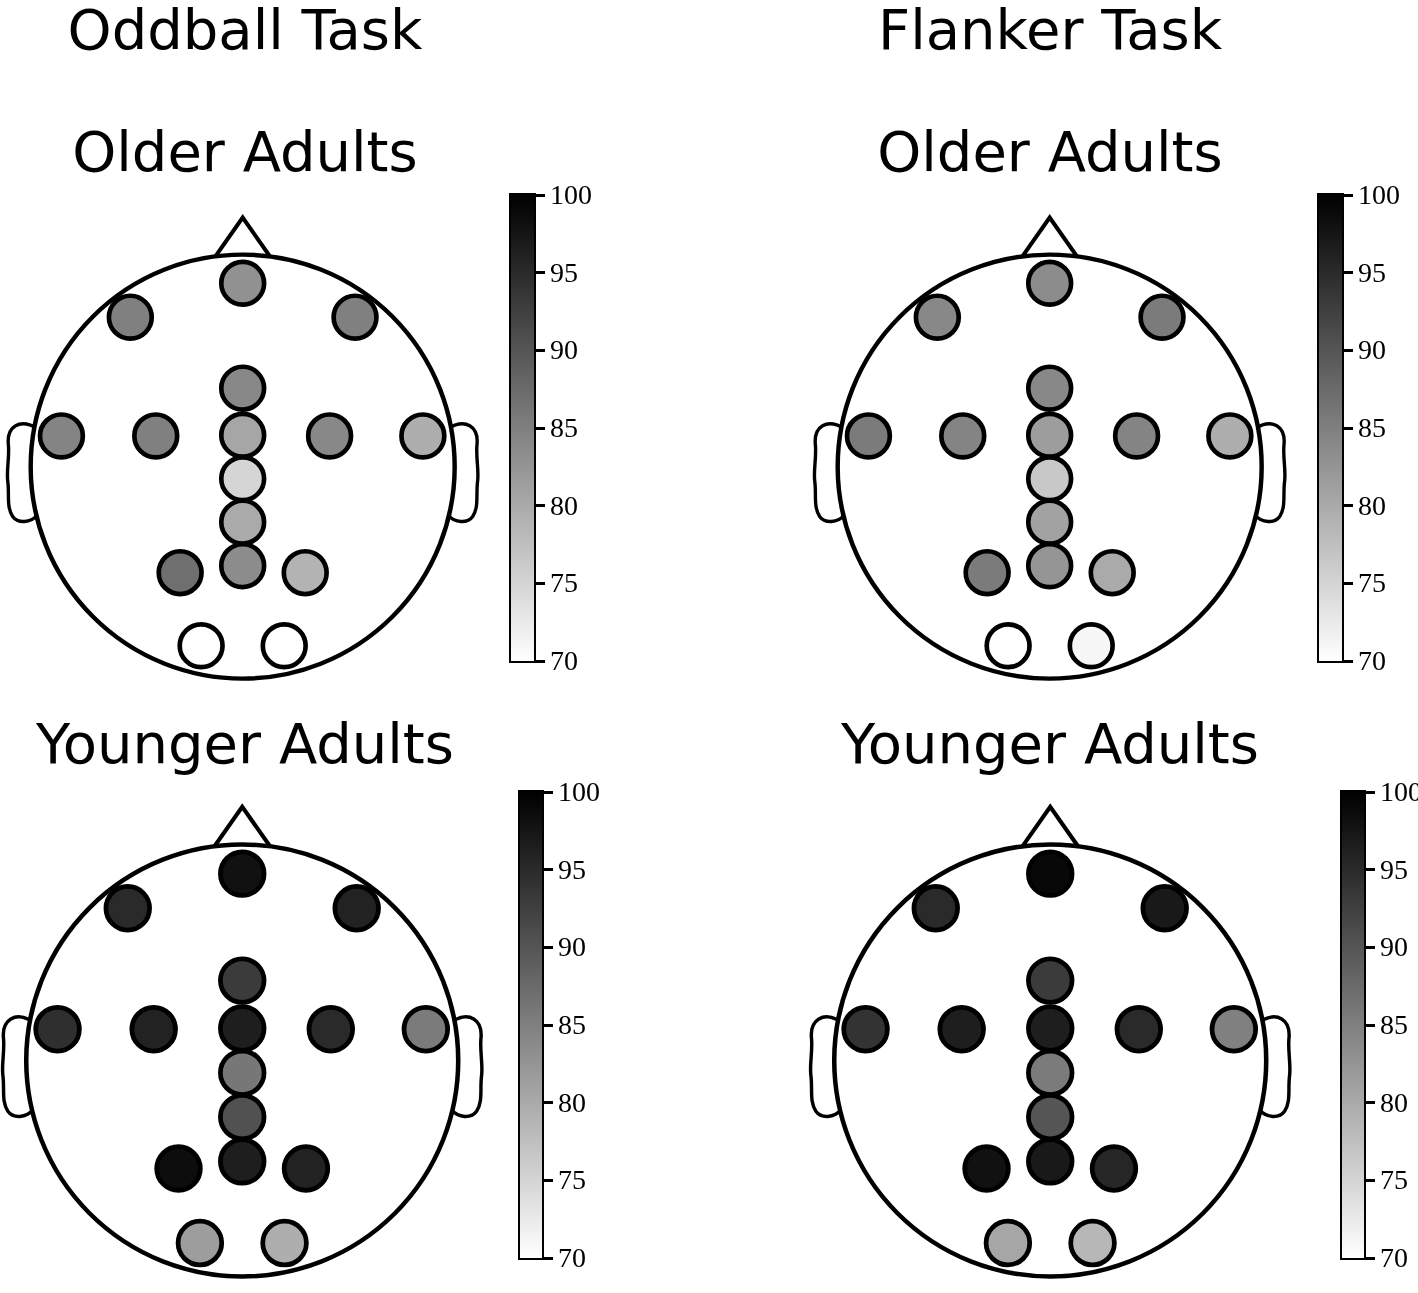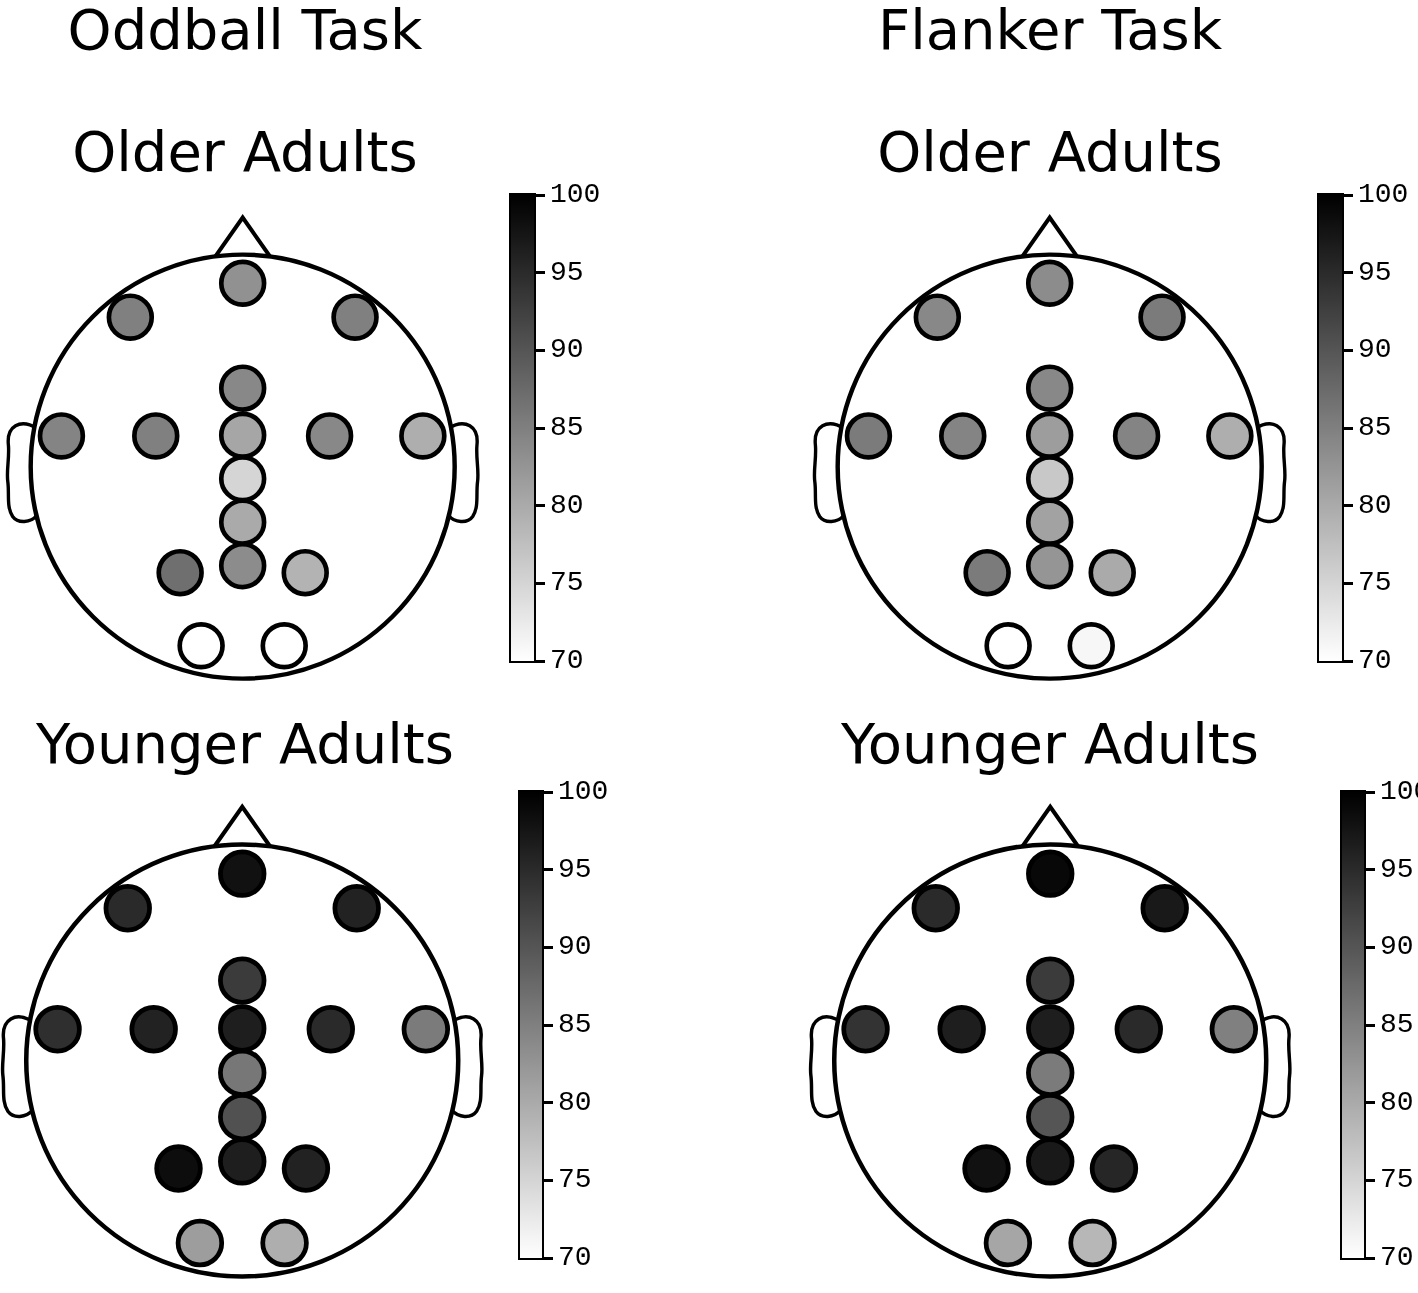--- a/index.html
+++ b/index.html
@@ -8,21 +8,21 @@
           font-family:"DejaVu Sans","Liberation Sans",sans-serif;color:#000;}
   .task-title,.group-title{
     position:absolute;width:600px;text-align:center;
     font-size:56px;line-height:1.15;font-weight:400;color:#000;white-space:nowrap;}
   svg.head{position:absolute;}
   .cbwrap{position:absolute;}
   .cbbar{position:absolute;left:0;top:0;box-sizing:border-box;
          border:2.5px solid #000;background:linear-gradient(to bottom,#000000,#ffffff);}
   .cb-tick{position:absolute;background:#000;height:3px;width:9px;}
   .cb-label{position:absolute;font-size:28px;line-height:30px;color:#000;
-            font-family:Liberation Mono, monospace;white-space:nowrap;}
+            font-family:Liberation Serif, serif;white-space:nowrap;}
 </style>
 </head>
 <body>
 
 <div class="figure">
   <div class="task-title" style="left:-55px;top:-2px;">Oddball Task</div>
   <div class="task-title" style="left:750px;top:-2px;">Flanker Task</div>
 
   <div class="group-title" style="left:-55px;top:120px;">Older Adults</div>
   <div class="group-title" style="left:750px;top:120px;">Older Adults</div>

